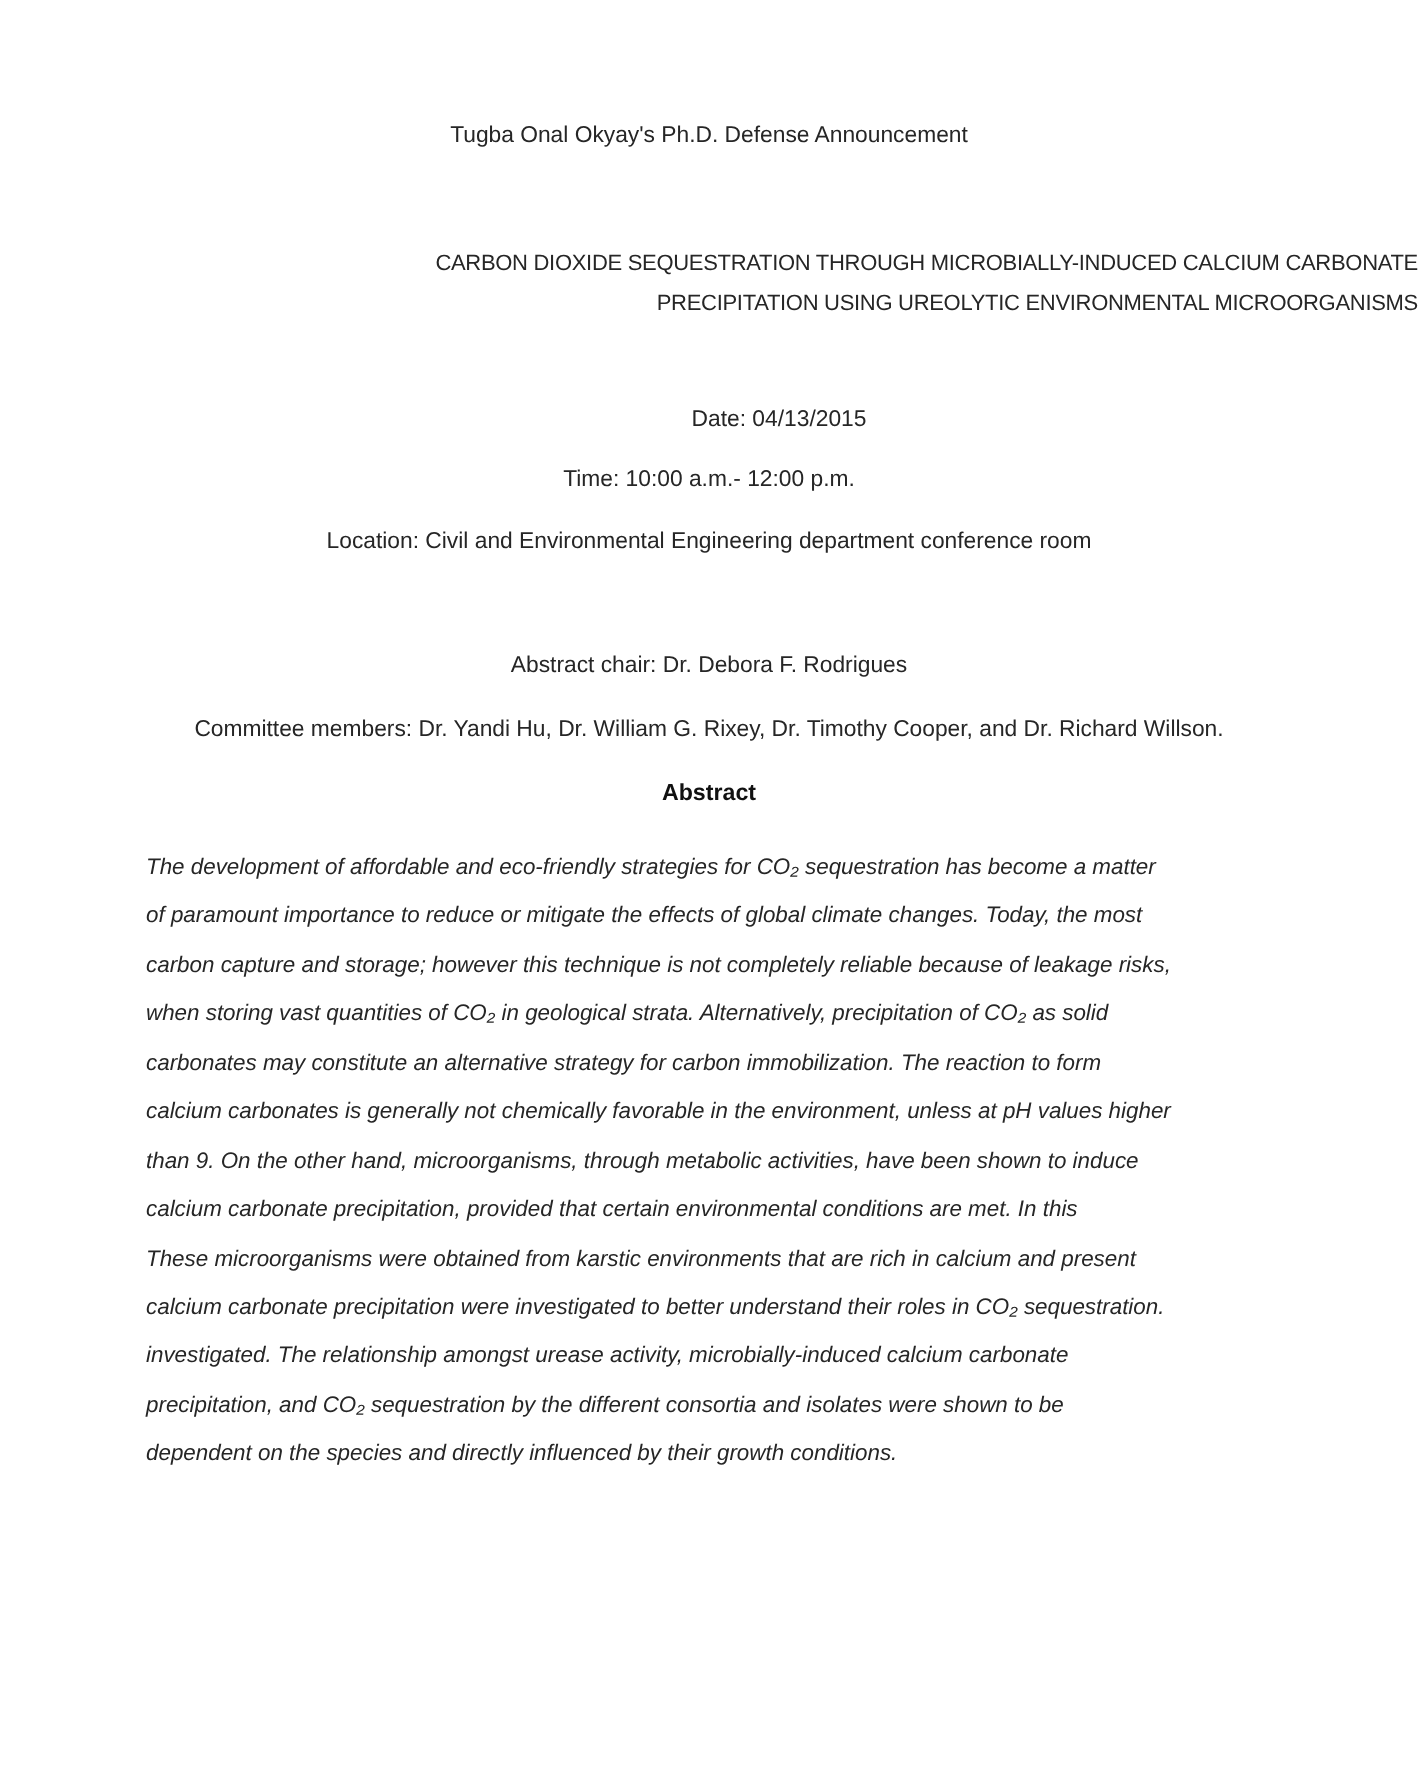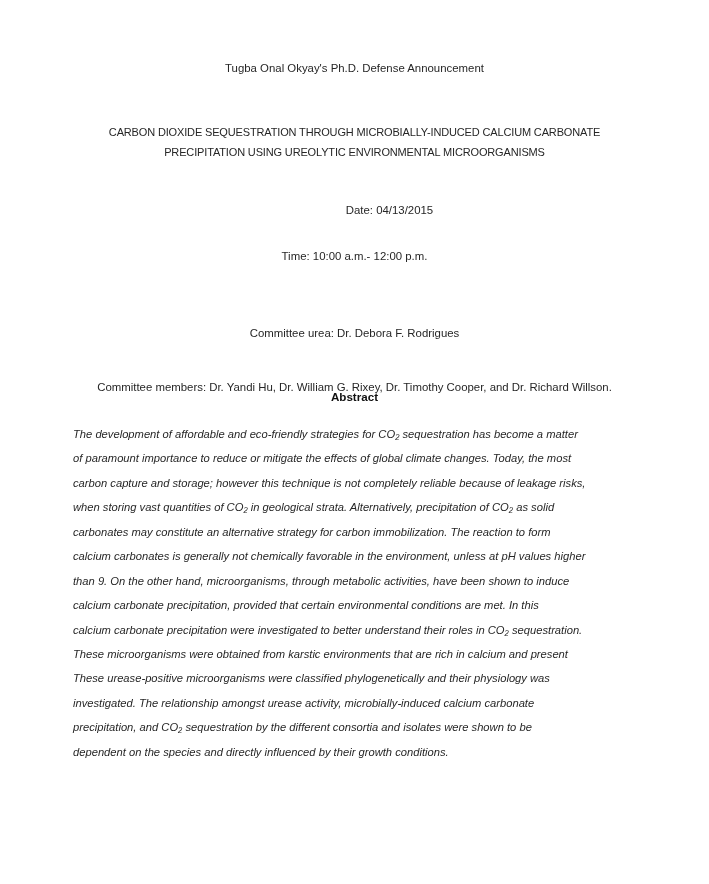--- a/index.html
+++ b/index.html
@@ -36,21 +36,21 @@
       position: absolute;
       left: 0;
       top: 122px;
       width: 709px;
       text-align: center;
       font-size: 11px;
       line-height: 20px;
       color: #262626;
       letter-spacing: -0.15px;
     }
-    .title-block span { display: block; white-space: nowrap; }
+    .title-block span { display: block; white-space: nowrap; text-align: right; }
     .abstract-heading {
       font-weight: bold;
       color: #111111;
       font-size: 11.6px;
     }
     .abstract {
       position: absolute;
       left: 73px;
       top: 422px;
       width: 567px;
@@ -82,37 +82,37 @@
 <div class="page">
 
   <div class="center-line" style="top:61px;">Tugba Onal Okyay's Ph.D. Defense Announcement</div>
 
   <div class="title-block">
     <span>CARBON DIOXIDE SEQUESTRATION THROUGH MICROBIALLY-INDUCED CALCIUM CARBONATE</span>
     <span>PRECIPITATION USING UREOLYTIC ENVIRONMENTAL MICROORGANISMS</span>
   </div>
 
   <div class="center-line" style="top:203px;margin-left:35px;">Date: 04/13/2015</div>
-  <div class="center-line" style="top:249px;">Time: 10:00 a.m.- 12:00 p.m.</div>
+  <div class="center-line" style="top:233px;">Time: 10:00 a.m.- 12:00 p.m.</div>
+  <div class="center-line" style="top:264px;">Location: Civil and Environmental Engineering department conference room</div>
 
-  <div class="center-line" style="top:326px;">Committee urea: Dr. Debora F. Rodrigues</div>
-  <div class="center-line" style="top:380px;">Committee members: Dr. Yandi Hu, Dr. William G. Rixey, Dr. Timothy Cooper, and Dr. Richard Willson.</div>
+  <div class="center-line" style="top:326px;">Abstract chair: Dr. Debora F. Rodrigues</div>
+  <div class="center-line" style="top:358px;">Committee members: Dr. Yandi Hu, Dr. William G. Rixey, Dr. Timothy Cooper, and Dr. Richard Willson.</div>
 
   <div class="center-line abstract-heading" style="top:390px;">Abstract</div>
 
   <div class="abstract">
     <span class="ln">The development of affordable and eco-friendly strategies for CO₂ sequestration has become a matter</span>
     <span class="ln">of paramount importance to reduce or mitigate the effects of global climate changes. Today, the most</span>
     <span class="ln">carbon capture and storage; however this technique is not completely reliable because of leakage risks,</span>
     <span class="ln">when storing vast quantities of CO₂ in geological strata. Alternatively, precipitation of CO₂ as solid</span>
     <span class="ln">carbonates may constitute an alternative strategy for carbon immobilization. The reaction to form</span>
     <span class="ln">calcium carbonates is generally not chemically favorable in the environment, unless at pH values higher</span>
     <span class="ln">than 9. On the other hand, microorganisms, through metabolic activities, have been shown to induce</span>
     <span class="ln">calcium carbonate precipitation, provided that certain environmental conditions are met. In this</span>
+    <span class="ln">These microorganisms were obtained from karstic environments that are rich in calcium and present</span>
     <span class="ln">calcium carbonate precipitation were investigated to better understand their roles in CO₂ sequestration.</span>
-    <span class="ln">These microorganisms were obtained from karstic environments that are rich in calcium and present</span>
-    <span class="ln">These urease-positive microorganisms were classified phylogenetically and their physiology was</span>
     <span class="ln">investigated. The relationship amongst urease activity, microbially-induced calcium carbonate</span>
     <span class="ln">precipitation, and CO₂ sequestration by the different consortia and isolates were shown to be</span>
     <span class="ln last">dependent on the species and directly influenced by their growth conditions.</span>
   </div>
 
 </div>
 
 </body></html>

